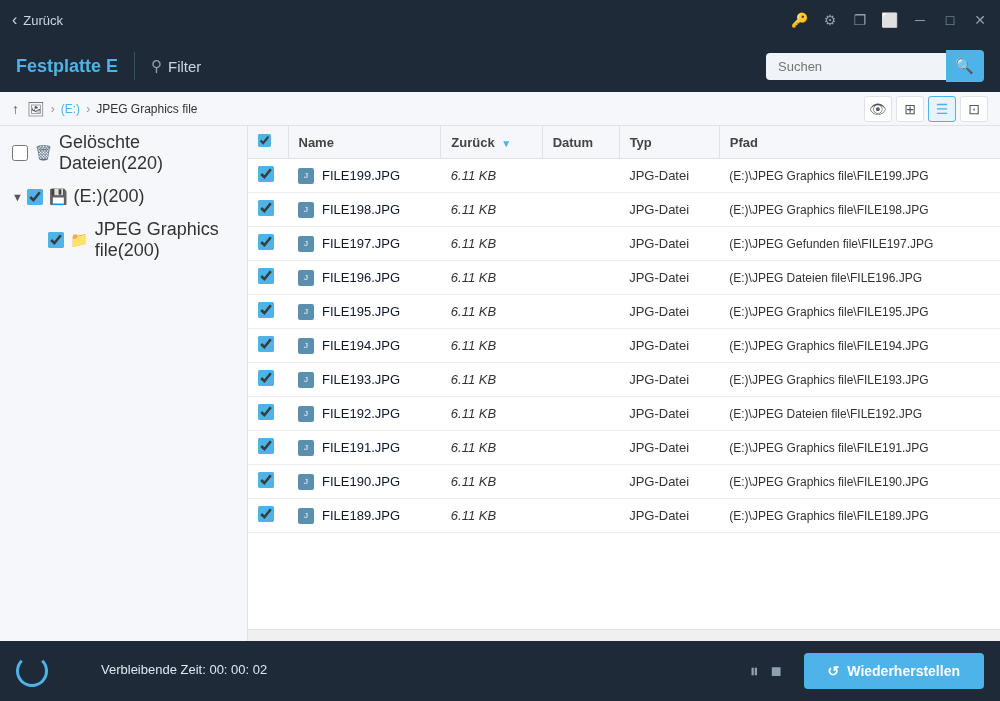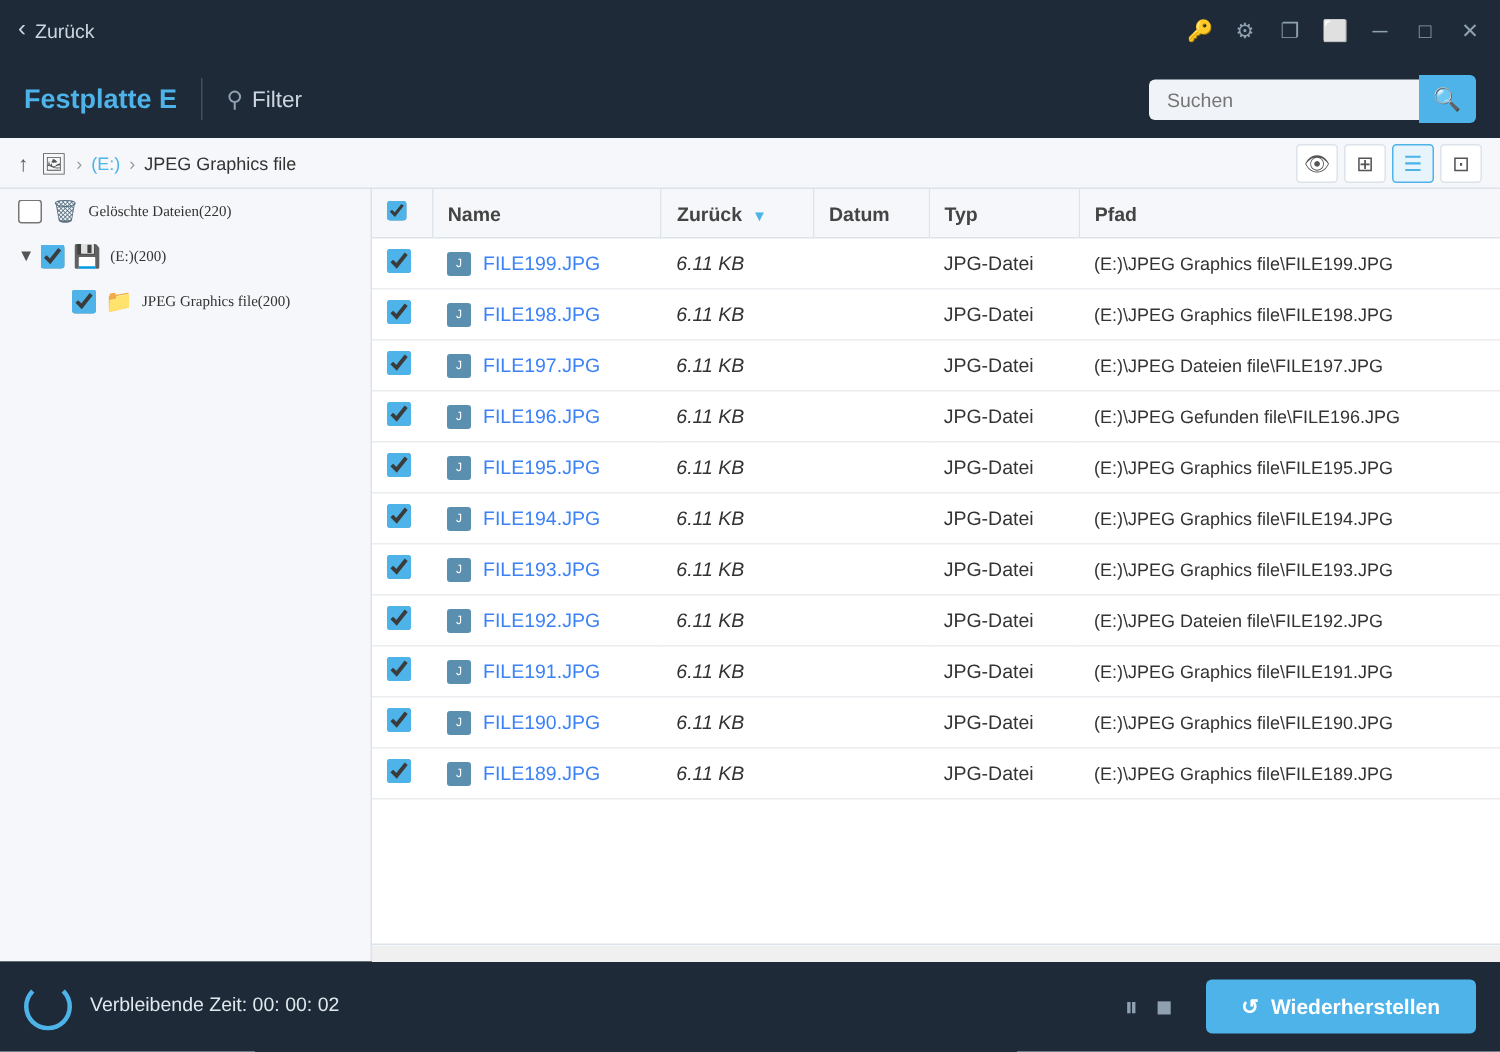--- a/index.html
+++ b/index.html
@@ -209,21 +209,21 @@
       flex-shrink: 0;
     }
     .sidebar-icon {
       margin-right: 6px;
       font-size: 15px;
       flex-shrink: 0;
     }
     .sidebar-icon.trash { color: #5a7080; }
     .sidebar-icon.drive { color: #4db3e8; }
     .sidebar-icon.folder { color: #5a8fb0; }
-    .sidebar-label { color: #333; font-size: 10px; font-family: Liberation Serif, serif; }
+    .sidebar-label { color: #333; font-size: 18px; }
     .sidebar-indent-2 { padding-left: 48px; }
     .expand-arrow { margin-right: 4px; color: #555; font-size: 11px; }
 
     
     .file-list-area {
       flex: 1;
       display: flex;
       flex-direction: column;
       overflow: hidden;
     }
@@ -274,21 +274,21 @@
       height: 16px;
       background: #5a8fb0;
       border-radius: 2px;
       display: inline-flex;
       align-items: center;
       justify-content: center;
       font-size: 8px;
       color: white;
       flex-shrink: 0;
     }
-    .file-name { color: #3b82f6; }
+    .file-name { color: #0f172a; }
     .file-size { color: #555; font-style: italic; }
     .file-date { color: #555; }
     .file-type { color: #555; }
     .file-path { color: #555; font-size: 12px; }
 
     .table-scroll {
       flex: 1;
       overflow-y: auto;
       overflow-x: auto;
     }
@@ -311,21 +311,21 @@
       width: 32px;
       height: 32px;
       border-radius: 50%;
       border: 3px solid #4db3e8;
       border-top-color: transparent;
       animation: spin 1s linear infinite;
       flex-shrink: 0;
       margin-right: 12px;
     }
     @keyframes spin { to { transform: rotate(360deg); } }
-    .status-info { flex: 1; }
+    .status-info { flex: 1; margin-left: 41px; }
     .status-time { color: #e0e8f0; font-size: 13px; margin-bottom: 3px; }
     .status-details { color: #8fa0b0; font-size: 12px; }
     .player-controls {
       display: flex;
       gap: 8px;
       margin-right: 20px;
       align-items: center;
     }
     .player-btn {
       background: none;
@@ -504,36 +504,36 @@
       </td>
       <td>
         <div class="file-row-checkbox">
           <span class="file-icon">J</span>
           <span class="file-name">FILE197.JPG</span>
         </div>
       </td>
       <td class="file-size">6.11 KB</td>
       <td class="file-date"></td>
       <td class="file-type">JPG-Datei</td>
-      <td class="file-path">(E:)\JPEG Dateien file\FILE197.JPG</td>
+      <td class="file-path">(E:)\JPEG Gefunden file\FILE197.JPG</td>
     </tr>
             <tr>
       <td>
         <input type="checkbox" class="row-check" checked="" style="accent-color: rgb(77, 179, 232);">
       </td>
       <td>
         <div class="file-row-checkbox">
           <span class="file-icon">J</span>
           <span class="file-name">FILE196.JPG</span>
         </div>
       </td>
       <td class="file-size">6.11 KB</td>
       <td class="file-date"></td>
       <td class="file-type">JPG-Datei</td>
-      <td class="file-path">(E:)\JPEG Gefunden file\FILE196.JPG</td>
+      <td class="file-path">(E:)\JPEG Dateien file\FILE196.JPG</td>
     </tr>
             <tr>
       <td>
         <input type="checkbox" class="row-check" checked="" style="accent-color: rgb(77, 179, 232);">
       </td>
       <td>
         <div class="file-row-checkbox">
           <span class="file-icon">J</span>
           <span class="file-name">FILE195.JPG</span>
         </div>

